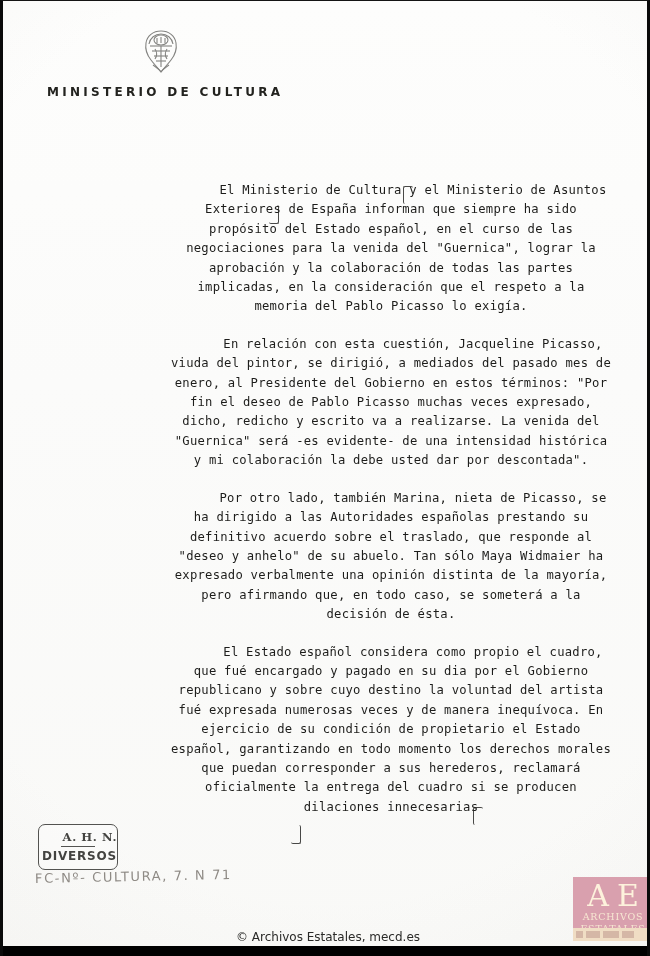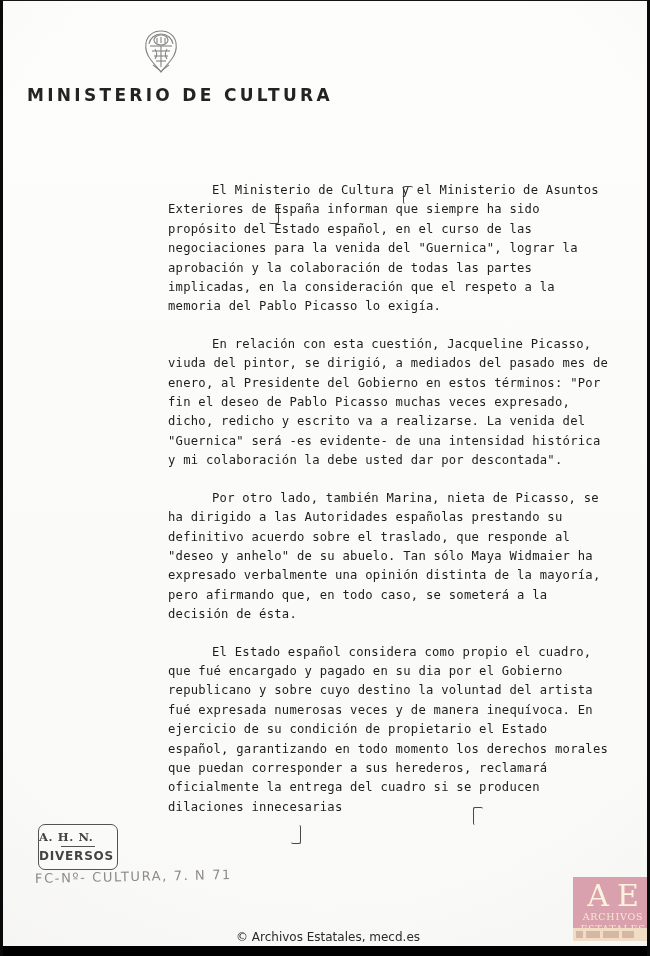--- a/index.html
+++ b/index.html
@@ -42,24 +42,24 @@
     left: 132px;
     top: 26px;
     width: 52px;
     height: 52px;
     opacity: 0.62;
   }
   #crest svg { display: block; width: 100%; height: 100%; }
 
   #ministry-heading {
     position: absolute;
-    left: 24px;
+    left: 44px;
     top: 84px;
     font-family: "DejaVu Sans", sans-serif;
-    font-size: 17px;
+    font-size: 12px;
     font-weight: 700;
     letter-spacing: 3.3px;
     color: #23231f;
     white-space: nowrap;
   }
 
   
   #side-label {
     position: absolute;
     left: 6px;
@@ -85,20 +85,21 @@
     width: 446px;
     font-family: "DejaVu Sans Mono", "Liberation Mono", monospace;
     font-size: 12.2px;
     line-height: 19.4px;
     color: #1d1d1b;
     letter-spacing: 0.25px;
   }
   .para {
     margin: 0 0 18px 0;
     white-space: pre-wrap;
+    text-align: center;
   }
   .para:last-child { margin-bottom: 16px; }
   .para.indent { text-indent: 44px; }
 
   
   .bracket {
     position: absolute;
     border: 1.6px solid #2a2a28;
     border-radius: 2px;
     pointer-events: none;
@@ -121,21 +122,21 @@
 
   
   #archive-stamp {
     position: absolute;
     left: 35px;
     top: 823px;
     width: 78px;
     height: 44px;
     border: 1.4px solid #3d3d3a;
     border-radius: 7px;
-    text-align: left;
+    text-align: right;
     color: #2b2b28;
     opacity: 0.88;
     background: rgba(255,255,255,0.25);
   }
   #stamp-line-1 {
     font-family: "DejaVu Serif", serif;
     font-size: 11.5px;
     font-weight: 700;
     letter-spacing: 0.6px;
     margin-top: 5px;

